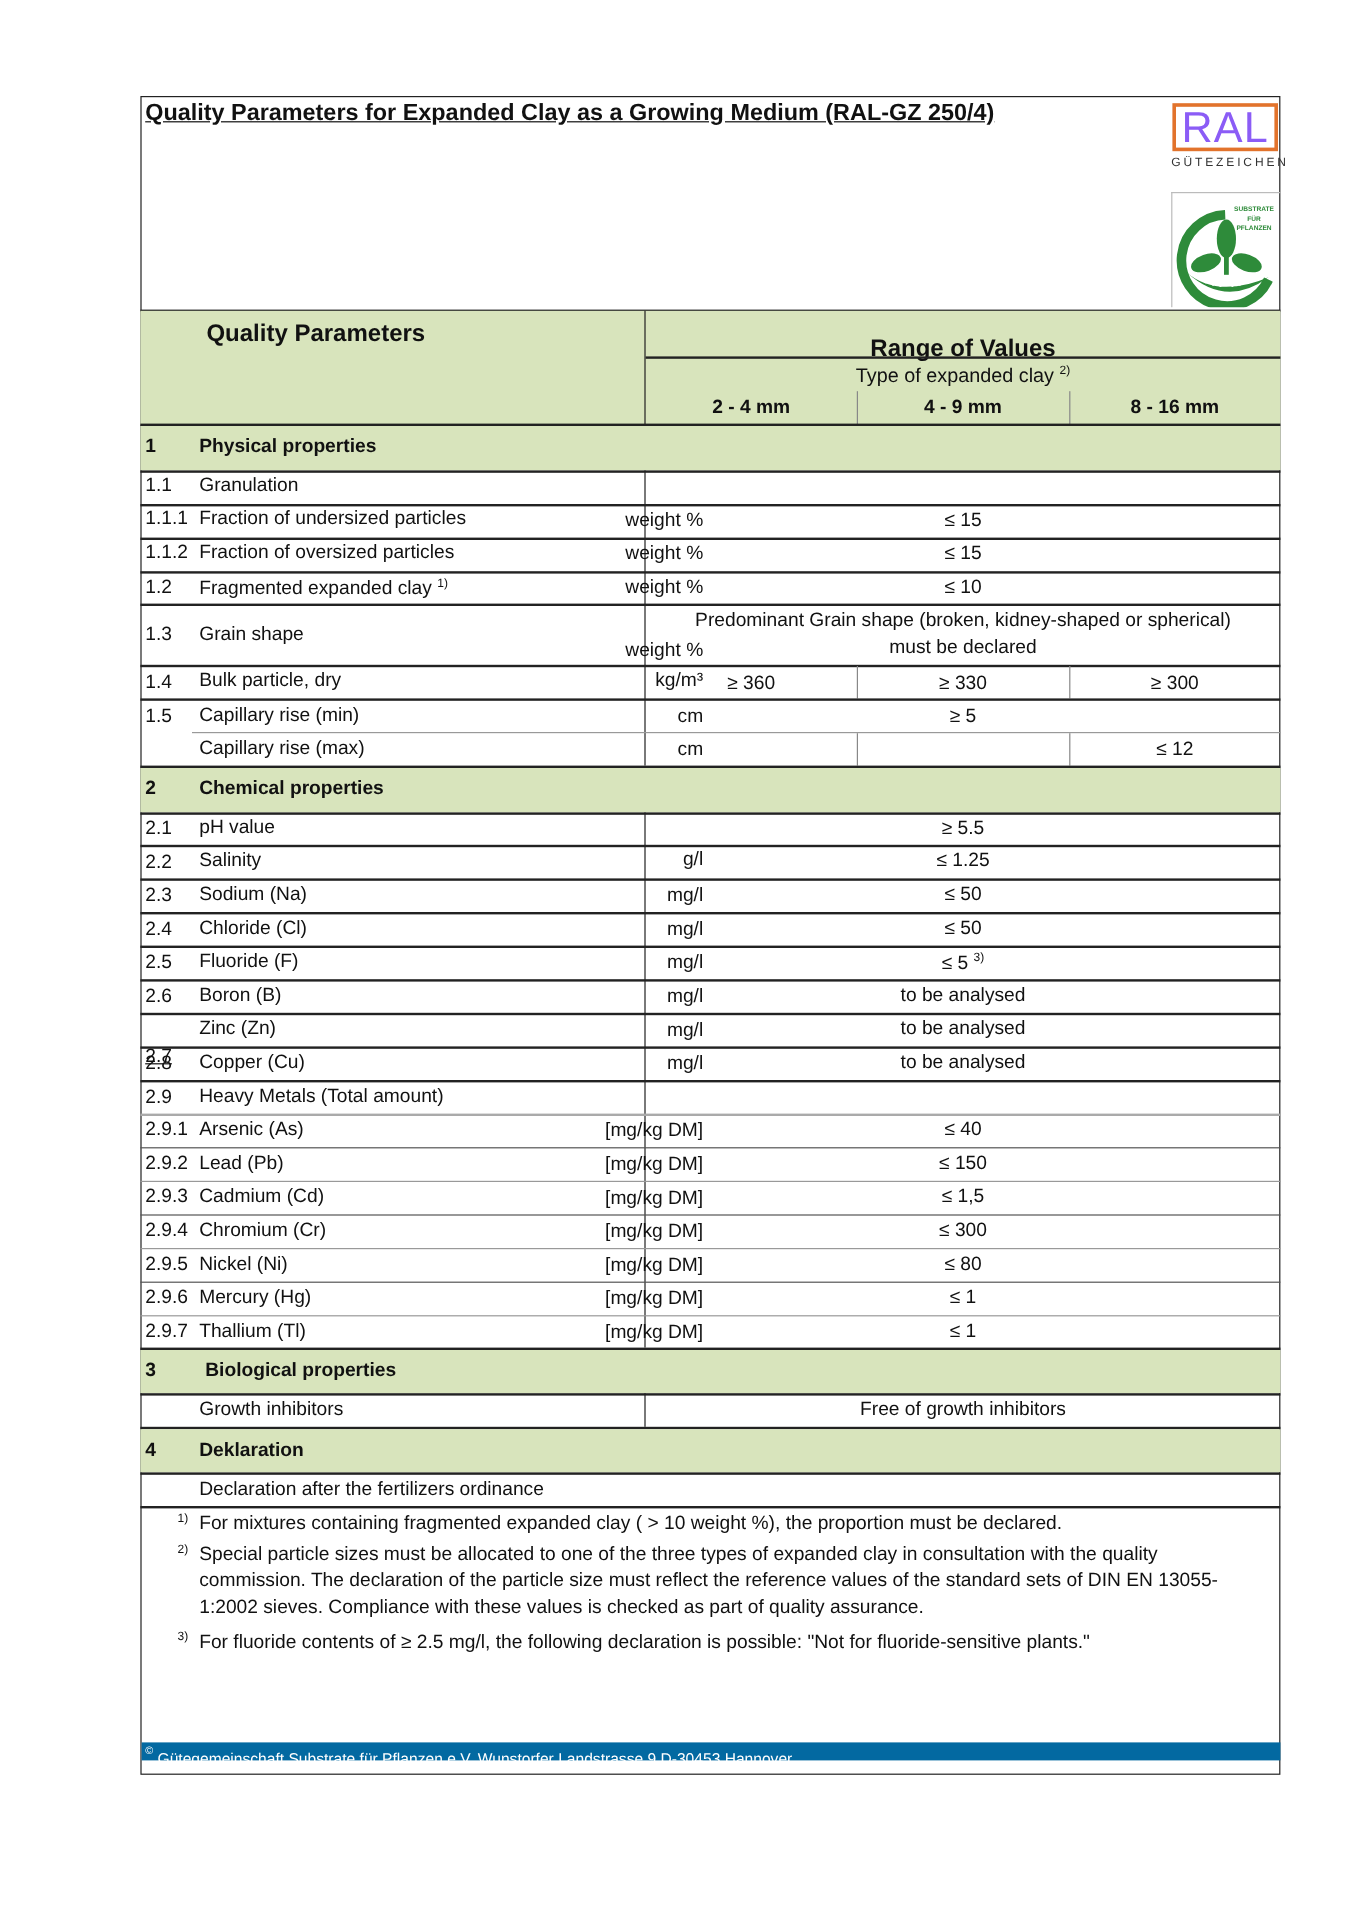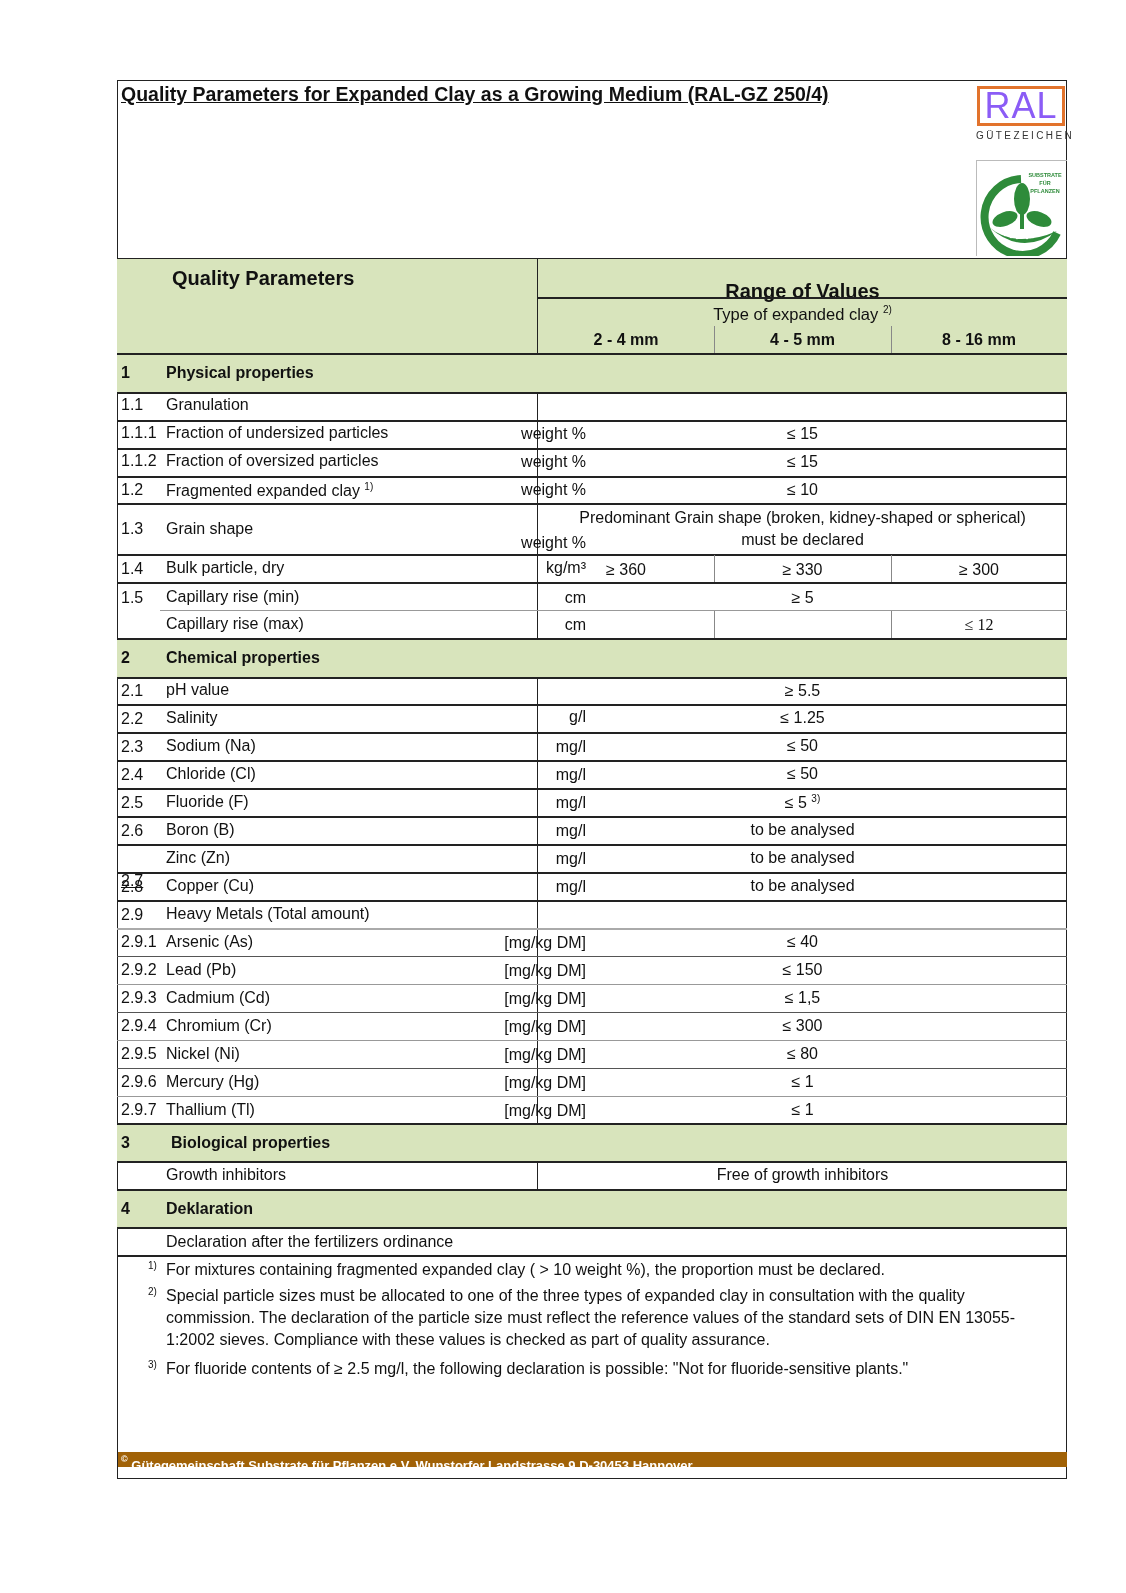--- a/index.html
+++ b/index.html
@@ -27,21 +27,21 @@
   .val { left:538px; width:529px; text-align:center; }
   .c1 { left:538px; width:176px; text-align:center; }
   .c2 { left:714px; width:177px; text-align:center; }
   .c3 { left:891px; width:176px; text-align:center; }
   .bold { font-weight:bold; }
   sup { font-size:10px; }
   .hdr-big { font-size:20px; font-weight:bold; }
   .fn { position:absolute; left:148px; font-size:16px; line-height:22px; width:900px; }
   .fn .mark { position:absolute; left:0; top:-4px; font-size:10px; }
   .fn .body { margin-left:18px; display:block; }
-  .footer { position:absolute; left:118px; top:1452px; width:949px; height:15px; background:#a16207; color:#fff; font-size:13px; font-weight:bold; line-height:27px; }
+  .footer { position:absolute; left:118px; top:1452px; width:949px; height:15px; background:#0369a1; color:#fff; font-size:13px; font-weight:normal; line-height:27px; }
   .footer .copy { font-size:9px; vertical-align:top; position:relative; top:-6px; margin-left:3px; }
 </style>
 </head>
 <body>
 
 <div class="frame"></div>
 
 <div class="title">Quality Parameters for Expanded Clay as a Growing Medium (RAL-GZ 250/4)</div>
 
 <div class="logo-ral">
@@ -75,21 +75,21 @@
 <div class="hline hl-dark" style="top:258px;"></div>
 <div class="row green" style="top:259px;height:95px;"></div>
 <div class="vline" style="left:537px;top:259px;height:95px;"></div>
 <div class="txt hdr-big" style="left:172px;top:267px;">Quality Parameters</div>
 <div class="txt hdr-big val" style="top:280px;">Range of Values</div>
 <div style="position:absolute;left:538px;top:297px;width:529px;border-top:2px solid #222;"></div>
 <div class="txt val" style="top:304px;font-size:16.5px;"><span>Type of expanded clay</span> <sup>2)</sup></div>
 <div class="vline-thin" style="left:714px;top:326px;height:28px;"></div>
 <div class="vline-thin" style="left:891px;top:326px;height:28px;"></div>
 <div class="txt c1 bold" style="top:331px;">2 - 4 mm</div>
-<div class="txt c2 bold" style="top:331px;">4 - 5 mm</div>
+<div class="txt c2 bold" style="top:331px;">4 - 9 mm</div>
 <div class="txt c3 bold" style="top:331px;">8 - 16 mm</div>
 
 <div class="hline hl-dark" style="top:353px;"></div>
 <div class="row green" style="top:355px;height:37px;"></div>
 <div class="txt num bold" style="top:364px;">1</div>
 <div class="txt lbl bold" style="top:364px;">Physical properties</div>
 <div class="hline hl-dark" style="top:392px;"></div>
 
 <div class="vline" style="left:537px;top:392px;height:246px;"></div>
 
@@ -137,21 +137,21 @@
 <div class="txt unit" style="top:589px;">cm</div>
 <div class="txt val" style="top:589px;">≥ 5</div>
 <div style="position:absolute;left:160px;top:610px;width:907px;border-top:1px solid #999;"></div>
 
 <div class="txt lbl" style="top:615px;">Capillary rise (max)</div>
 <div class="txt unit" style="top:616px;">cm</div>
 <div class="vline-thin" style="left:714px;top:611px;height:27px;"></div>
 <div class="vline-thin" style="left:891px;top:611px;height:27px;"></div>
 <div class="txt c1" style="top:616px;"></div>
 <div class="txt c2" style="top:616px;"></div>
-<div class="txt c3" style="top:616px;font-family:Liberation Serif, serif;">≤ 12</div>
+<div class="txt c3" style="top:616px;">≤ 12</div>
 <div class="hline hl-dark" style="top:638px;"></div>
 
 <div class="row green" style="top:640px;height:37px;"></div>
 <div class="txt num bold" style="top:649px;">2</div>
 <div class="txt lbl bold" style="top:649px;">Chemical properties</div>
 <div class="hline hl-dark" style="top:677px;"></div>
 
 <div class="vline" style="left:537px;top:677px;height:446px;"></div>
 
 <div class="txt num" style="top:682px;">2.1</div>

